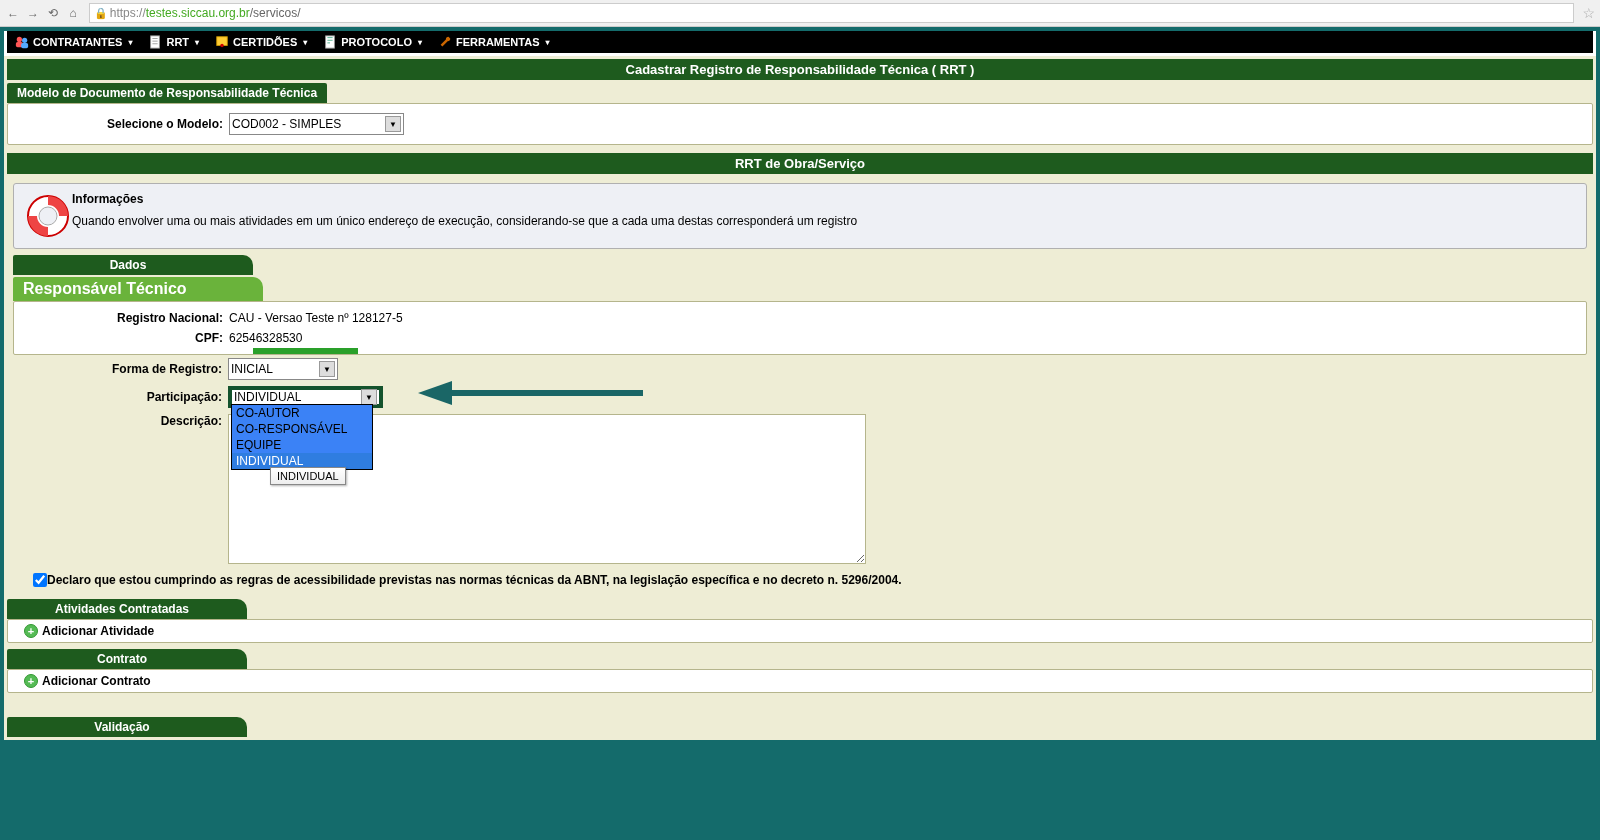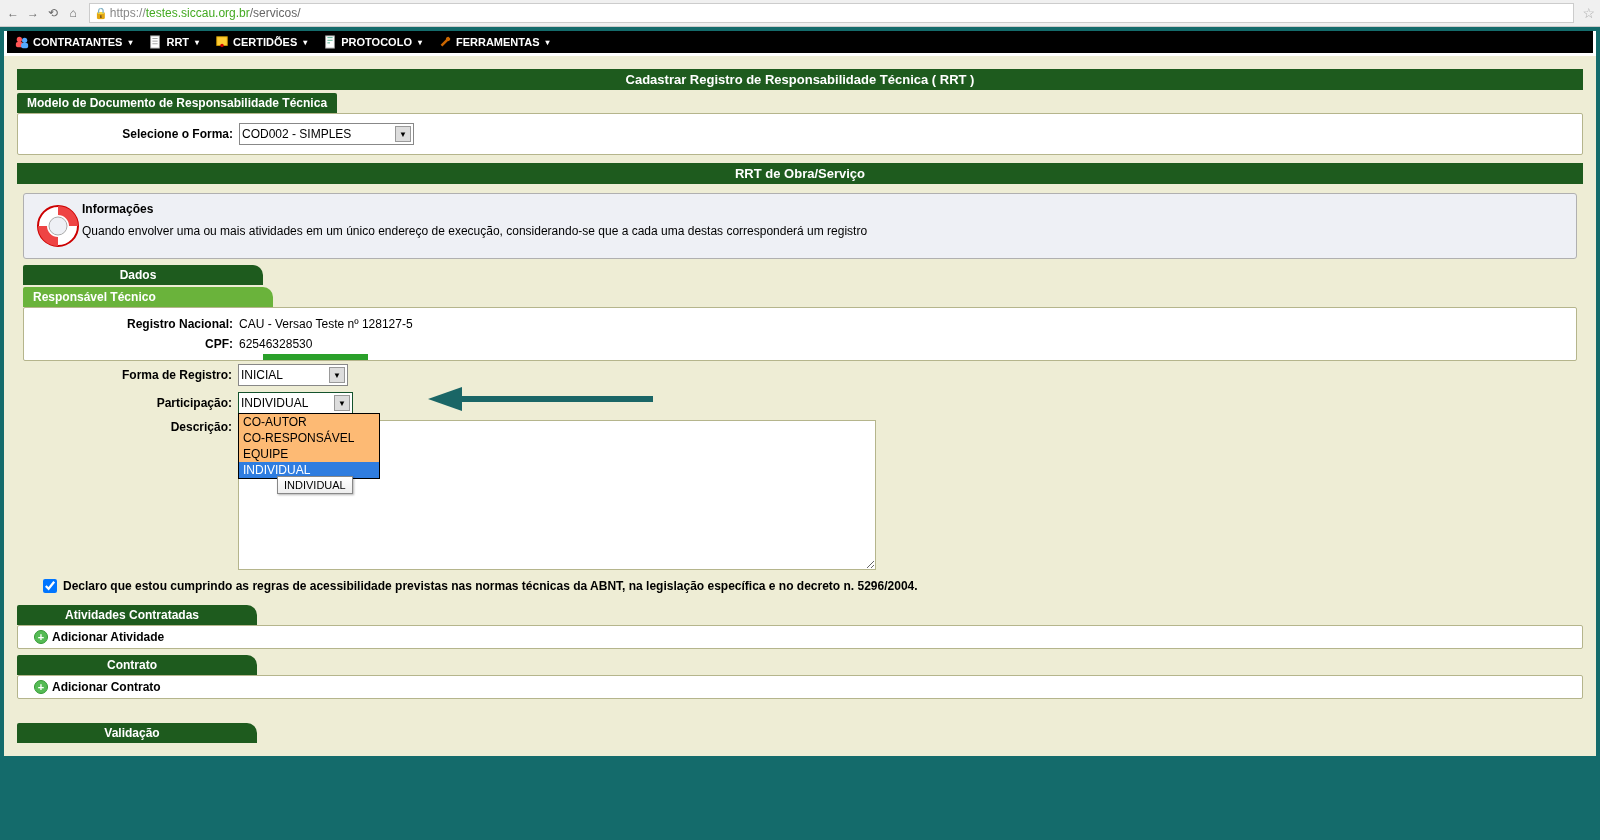--- a/index.html
+++ b/index.html
@@ -9,43 +9,43 @@
   .url-bar { flex: 1; display: flex; align-items: center; background: #fff; border: 1px solid #ccc; height: 20px; padding: 0 4px; margin: 0 4px; }
   .lock-icon { color: #5a5; font-size: 11px; margin-right: 2px; }
   .url-text { color: #666; font-size: 12px; }
   .url-text .green { color: #4a2; }
   .star-icon { color: #aaa; font-size: 14px; }
   .page-wrap { margin: 4px; background: #fff; }
   .top-nav { background: #000; height: 22px; display: flex; align-items: center; padding: 0 8px; gap: 16px; margin: 3px; }
   .nav-item { color: #fff; font-size: 11px; font-weight: bold; display: flex; align-items: center; gap: 4px; }
   .nav-icon { width: 14px; height: 14px; display: inline-block; }
   .nav-chev { color: #fff; font-size: 8px; margin-left: 2px; }
-  .page-content { background: #eeedd5; padding: 13px; }
+  .page-content { background: #eeedd5; padding: 3px; }
   .section-title-bar { background: #1e5b1e; color: #fff; font-weight: bold; text-align: center; padding: 3px 0; font-size: 13px; margin-bottom: 3px; }
   .panel { border: 1px solid #b5b58c; background: #fff; padding: 6px; margin-bottom: 8px; border-radius: 2px; }
   .panel-legend { background: #1e5b1e; color: #fff; font-weight: bold; padding: 3px 10px; font-size: 12px; display: inline-block; border-radius: 2px 2px 0 0; }
   .form-row { display: flex; align-items: center; padding: 3px 0; }
   .form-label { width: 215px; text-align: right; padding-right: 6px; font-weight: bold; font-size: 12px; }
   .select-box { border: 1px solid #888; background: #fff; height: 22px; padding: 1px 2px; font-size: 12px; display: flex; align-items: center; justify-content: space-between; position: relative; }
   .select-arrow { background: #ddd; border: 1px solid #999; width: 16px; height: 16px; display: flex; align-items: center; justify-content: center; font-size: 8px; }
   .info-box { border: 1px solid #b0b0b0; background: #eef0f5; border-radius: 3px; padding: 8px 10px; display: flex; margin-bottom: 6px; }
   .lifebuoy { width: 48px; height: 48px; }
   .info-text h4 { font-size: 12px; font-weight: bold; margin-bottom: 8px; }
   .info-text p { font-size: 12px; }
   .tab-header { display: inline-block; background: #1e5b1e; color: #fff; font-weight: bold; padding: 3px 20px 3px 10px; border-radius: 2px 10px 0 0; font-size: 12px; text-align: center; }
   .tab-header-lg { width: 240px; }
-  .sub-legend { background: #6ab33b; color: #fff; font-weight: bold; padding: 3px 10px; display: inline-block; font-size: 12px; width: 250px; border-radius: 2px 10px 0 0; }
+  .sub-legend { background: #6ab33b; color: #fff; font-weight: bold; padding: 3px 10px; display: inline-block; font-size: 16px; width: 250px; border-radius: 2px 10px 0 0; }
   .data-box { border: 1px solid #b5b58c; background: #fff; border-radius: 2px; padding: 6px 0; }
   .val-text { font-size: 12px; }
   .textarea { border: 1px solid #b5b58c; width: 638px; height: 150px; resize: both; }
-  .dropdown-list { position: absolute; top: 100%; left: -1px; width: 142px; border: 1px solid #000; background: #fdba74; z-index: 10; }
+  .dropdown-list { position: absolute; top: 100%; left: -1px; width: 142px; border: 1px solid #000; background: #3b82f6; z-index: 10; }
   .dropdown-item { padding: 1px 4px; font-size: 12px; }
   .dropdown-item.selected { background: #2f7de0; color: #fff; }
   .tooltip-box { position: absolute; top: 40px; left: 40px; border: 1px solid #888; background: linear-gradient(#fff,#eee); padding: 2px 6px; font-size: 11px; box-shadow: 1px 1px 2px rgba(0,0,0,0.3); }
-  .checkbox-row { padding: 6px 4px 2px 20px; font-weight: bold; font-size: 12px; display: flex; align-items: flex-end; gap: 6px; }
+  .checkbox-row { padding: 6px 4px 2px 20px; font-weight: bold; font-size: 12px; display: flex; align-items: flex-end; }
   .link-row { padding: 4px 4px 4px 16px; font-size: 12px; font-weight: bold; display: flex; align-items: center; gap: 4px; }
   .add-icon { width: 14px; height: 14px; border-radius: 50%; background: #5b5; border: 1px solid #393; display: inline-flex; align-items: center; justify-content: center; color: #fff; font-size: 11px; line-height: 1; }
   .arrow-annotation { position: absolute; z-index: 20; }
   input[type=checkbox]{ width:14px; height:14px; }
 </style>
 </head>
 <body>
 
 <div class="browser-chrome">
   <div class="browser-btn">←</div>
@@ -109,21 +109,21 @@
 
   <div class="page-content">
 
     
     <div class="section-title-bar">Cadastrar Registro de Responsabilidade Técnica ( RRT )</div>
 
     
     <div class="panel-legend">Modelo de Documento de Responsabilidade Técnica</div>
     <div class="panel">
       <div class="form-row">
-        <div class="form-label">Selecione o Forma:</div>
+        <div class="form-label">Selecione o Modelo:</div>
         <div class="select-box" style="width:175px">
           <span>COD002 - SIMPLES</span>
           <span class="select-arrow">▼</span>
         </div>
       </div>
     </div>
 
     
     <div class="section-title-bar">RRT de Obra/Serviço</div>
 
@@ -167,21 +167,21 @@
           <div class="form-row">
             <div class="form-label">Forma de Registro:</div>
             <div class="select-box" style="width:110px">
               <span>INICIAL</span>
               <span class="select-arrow">▼</span>
             </div>
           </div>
 
           <div class="form-row" style="position:relative">
             <div class="form-label">Participação:</div>
-            <div class="select-box" style="width:115px; border:1px solid #14532d; position:relative">
+            <div class="select-box" style="width:155px; border:4px solid #14532d; position:relative">
               <span>INDIVIDUAL</span>
               <span class="select-arrow">▼</span>
               <div class="dropdown-list">
                 <div class="dropdown-item">CO-AUTOR</div>
                 <div class="dropdown-item">CO-RESPONSÁVEL</div>
                 <div class="dropdown-item">EQUIPE</div>
                 <div class="dropdown-item selected">INDIVIDUAL</div>
                 <div class="tooltip-box" style="top:62px; left:38px">INDIVIDUAL</div>
               </div>
             </div>

